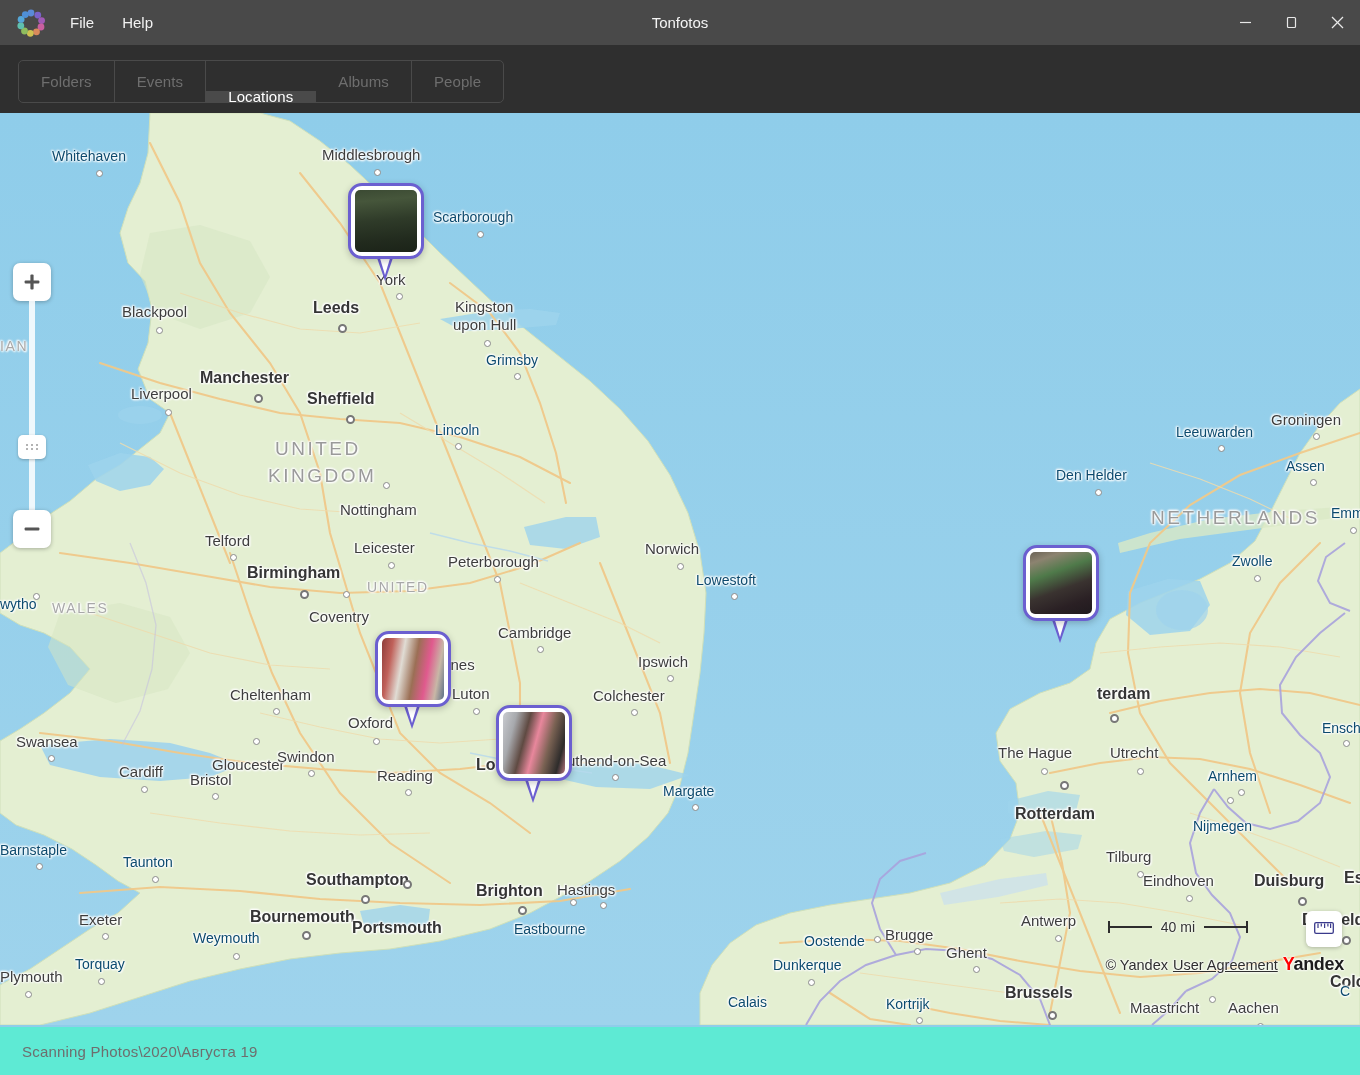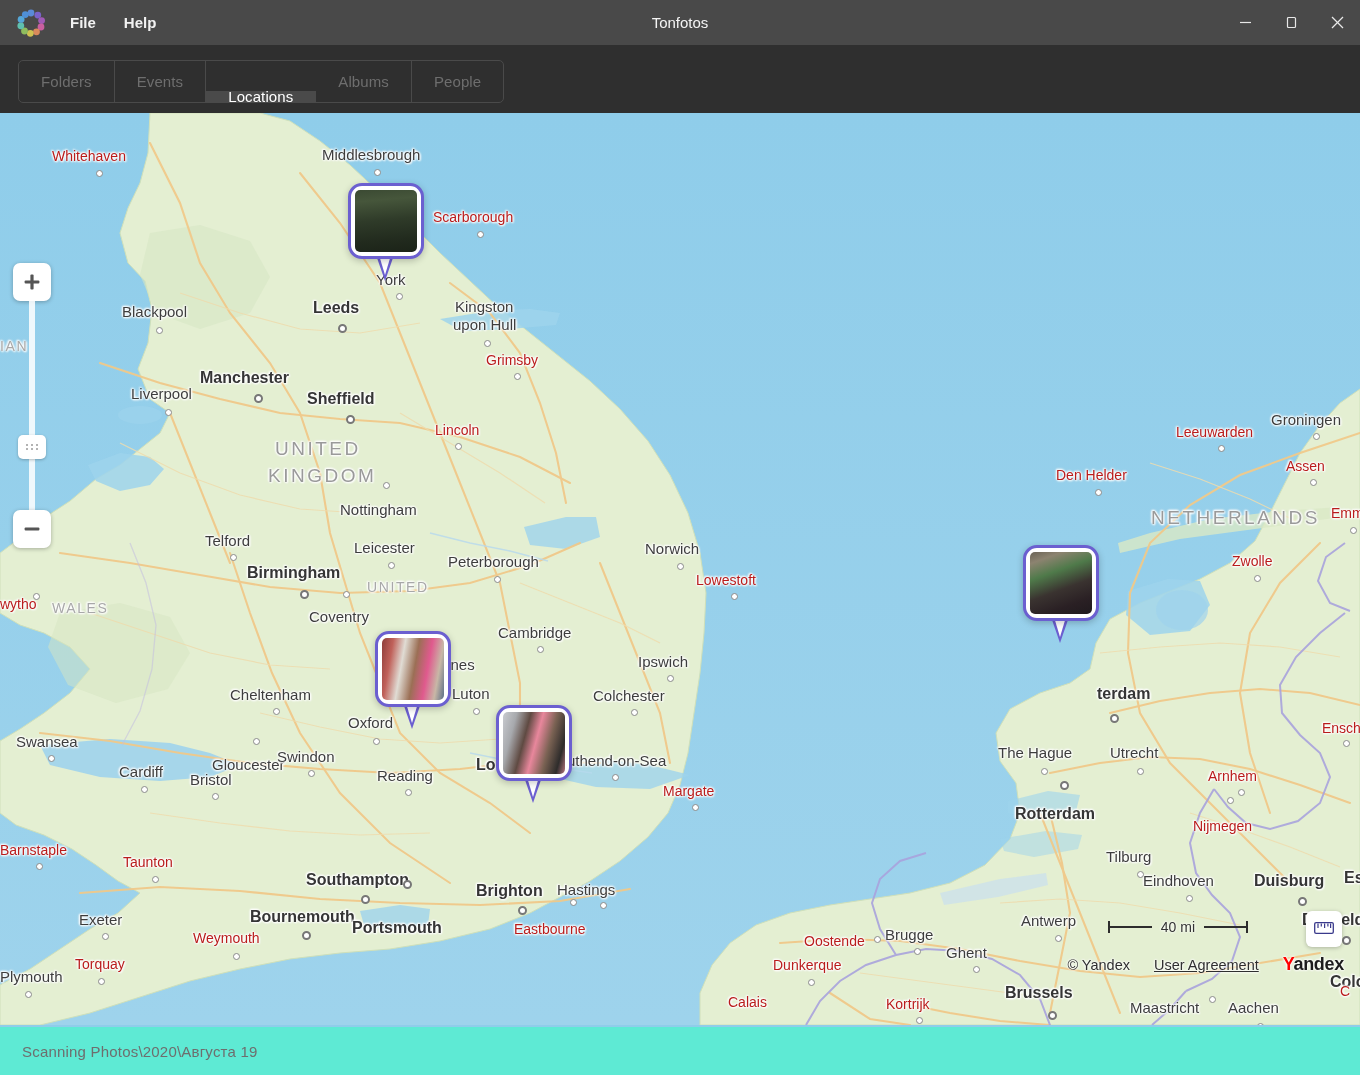--- a/index.html
+++ b/index.html
@@ -20,21 +20,21 @@
     position:absolute; left:14px; top:7px; width:34px; height:32px;
     border-radius:50%;
   }
   .logo svg{ display:block; }
   .menu{
     position:absolute; left:58px; top:0; height:45px;
     display:flex; align-items:center; gap:4px;
   }
   .menu-item{
     color:#f2f2f2; font-size:15px; padding:5px 12px; border-radius:3px;
-    cursor:default; line-height:1;font-weight:bold;
+    cursor:default; line-height:1;
   }
   .win-title{
     position:absolute; left:0; top:0; width:1360px; height:45px;
     display:flex; align-items:center; justify-content:center;
     color:#f4f4f4; font-size:15px; pointer-events:none;
   }
   .wincontrols{
     position:absolute; right:0; top:0; height:45px; display:flex;
   }
   .wc{
@@ -68,21 +68,21 @@
     overflow:hidden; background:#8fcdea;
   }
   .map-canvas{ position:absolute; left:0; top:0; width:1360px; height:912px; }
   .maplbl{
     position:absolute; white-space:nowrap; pointer-events:none;
     font-family:"Liberation Sans", sans-serif;
     text-shadow:0 0 3px #ffffff, 0 0 3px #ffffff, 0 0 2px #ffffff, 1px 1px 2px #fff, -1px -1px 2px #fff;
   }
   .c-major{ font-size:16px; font-weight:700; color:#353535; }
   .c-mid  { font-size:15px; font-weight:400; color:#3d3d3d; }
-  .c-minor{ font-size:14px; font-weight:400; color:#b91c1c; }
+  .c-minor{ font-size:14px; font-weight:400; color:#0c4a6e; }
   .c-country{ font-size:19px; font-weight:400; color:#9a9a9a; letter-spacing:2.5px; }
   .c-region{ font-size:14px; font-weight:400; color:#a8a8a8; letter-spacing:1.6px; }
   .citydot{
     position:absolute; width:7px; height:7px; border-radius:50%;
     background:#fff; border:1.5px solid #8a8a8a; pointer-events:none;
   }
   .citydot.big{ width:9px; height:9px; border:2px solid #777; }
 
   
   .zoomctl{ position:absolute; left:13px; top:150px; width:38px; height:285px; }
@@ -133,21 +133,21 @@
   .sb-line:before{ content:""; position:absolute; left:0; top:-5px; width:2px; height:12px; background:#2d2d2d; }
   .sb-line.r:before{ left:auto; right:0; }
   .sb-txt{ padding:0 9px; text-shadow:0 0 3px #fff,0 0 3px #fff; }
   .rulerbtn{
     position:absolute; right:18px; bottom:78px; width:36px; height:36px;
     background:#fff; border-radius:6px; box-shadow:0 1px 4px rgba(0,0,0,.25);
     display:flex; align-items:center; justify-content:center; cursor:pointer;
   }
   .attrib{
     position:absolute; right:16px; bottom:50px; display:flex; align-items:center;
-    font-size:14.5px; color:#2f2f2f; gap:24px;
+    font-size:14.5px; color:#2f2f2f; gap:5px;
     text-shadow:0 0 3px #fff,0 0 3px #fff,0 0 2px #fff;
   }
   .attrib .ua{ text-decoration:underline; cursor:pointer; }
   .ylogo{ font-size:18px; font-weight:700; color:#1c1c1c; letter-spacing:-.3px; }
   .ylogo b{ color:#ff0000; font-weight:700; }
 
   
   .statusbar{
     position:absolute; left:0; top:1025px; width:1360px; height:50px;
     background:#5eead4; border-top:2px solid #8fcdea;

